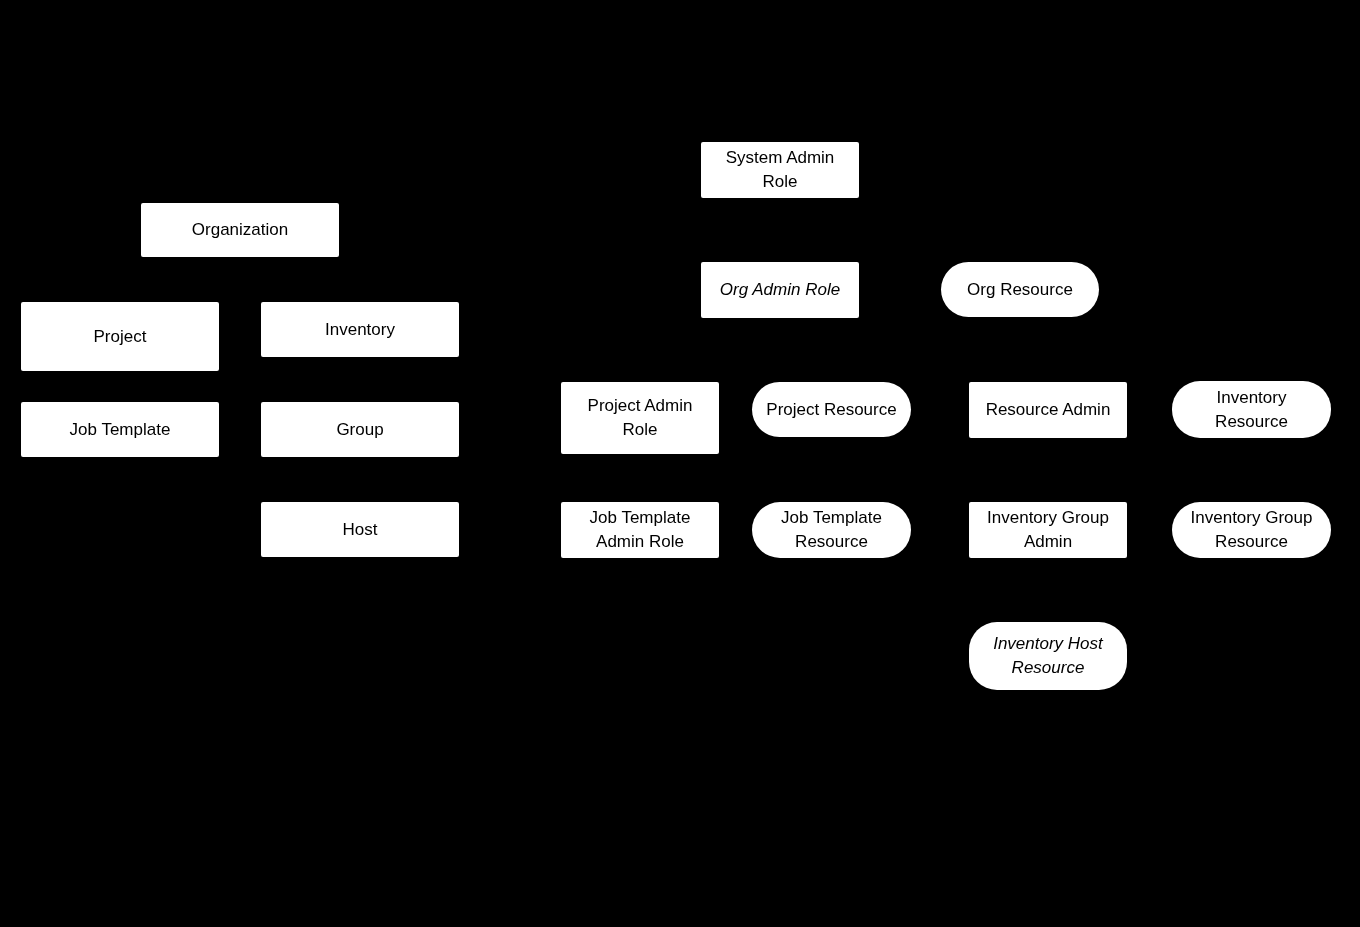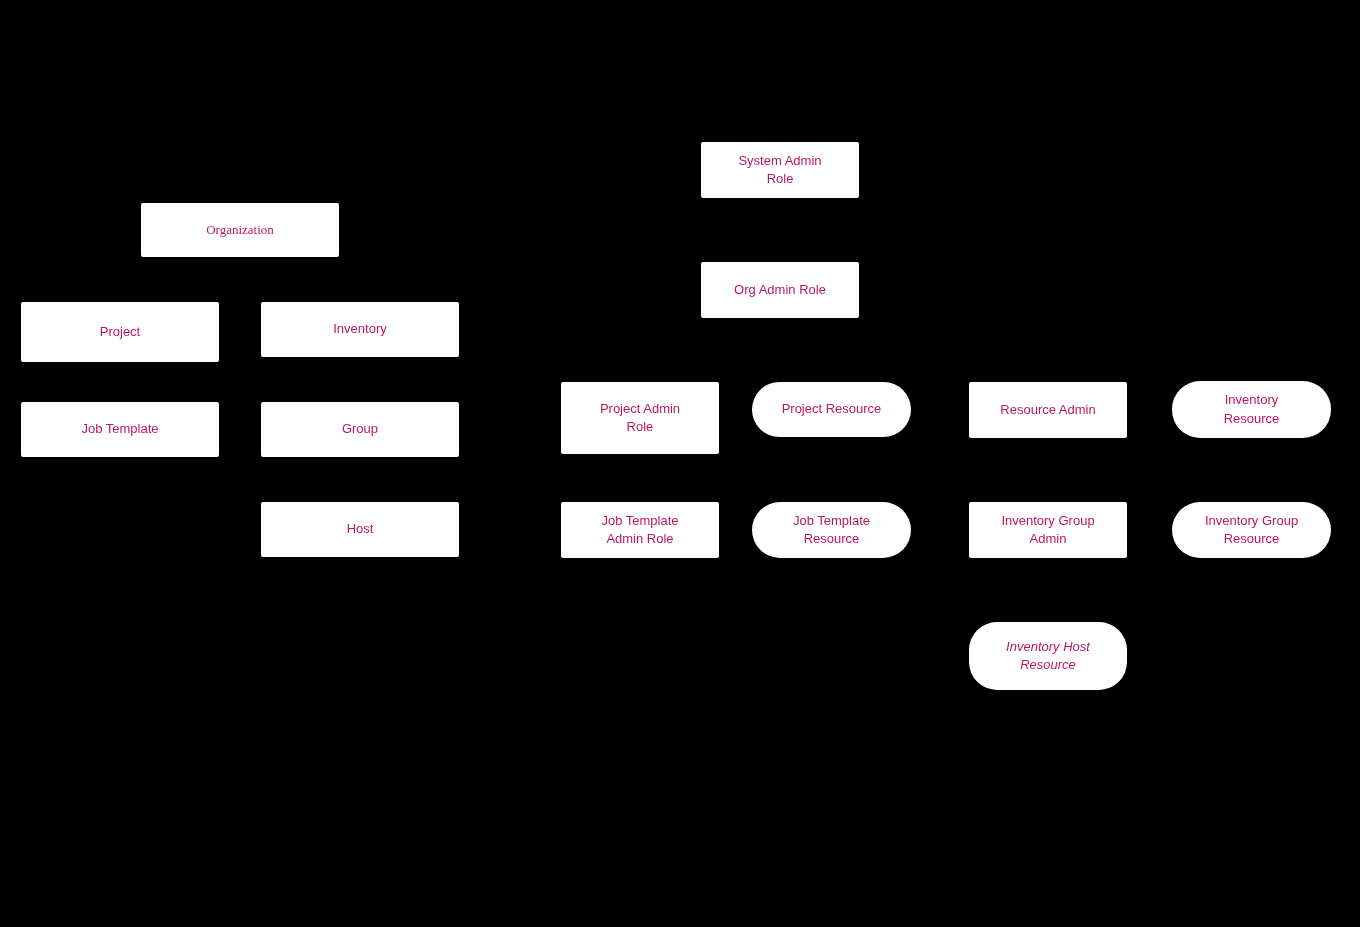--- a/index.html
+++ b/index.html
@@ -12,59 +12,60 @@
     width: 1360px;
     height: 927px;
     background: #000000;
     overflow: hidden;
     font-family: "Liberation Sans", sans-serif;
   }
   .node {
     position: absolute;
     box-sizing: border-box;
     background: #ffffff;
-    color: #be185d;
+    color: #000000;
     display: flex;
     align-items: center;
     justify-content: center;
     text-align: center;
-    font-size: 13px;
+    font-size: 17px;
     line-height: 1.4;
     white-space: pre-line;
     padding: 13px 6px;
   }
   .rect {
     border-radius: 2px;
   }
   .pill {
     border-radius: 28px;
   }
 </style>
 </head>
 <body>
 
 <div class="canvas">
 
-  <div class="node rect" style="left:141px; top:203px; width:198px; height:54px;font-family:Liberation Serif, serif;">Organization</div>
+  <div class="node rect" style="left:141px; top:203px; width:198px; height:54px;">Organization</div>
 
-  <div class="node rect" style="left:21px; top:302px; width:198px; height:60px;">Project</div>
+  <div class="node rect" style="left:21px; top:302px; width:198px; height:69px;">Project</div>
 
   <div class="node rect" style="left:261px; top:302px; width:198px; height:55px;">Inventory</div>
 
   <div class="node rect" style="left:21px; top:402px; width:198px; height:55px;">Job Template</div>
 
   <div class="node rect" style="left:261px; top:502px; width:198px; height:55px;">Host</div>
 
   <div class="node rect" style="left:261px; top:402px; width:198px; height:55px;">Group</div>
 
   <div class="node rect" style="left:701px; top:142px; width:158px; height:56px;">System Admin
 Role</div>
 
-  <div class="node rect" style="left:701px; top:262px; width:158px; height:56px;">Org Admin Role</div>
+  <div class="node rect" style="left:701px; top:262px; width:158px; height:56px;font-style:italic;">Org Admin Role</div>
 
+  <div class="node pill" style="left:941px; top:262px; width:158px; height:55px;">Org Resource</div>
 
   <div class="node rect" style="left:561px; top:382px; width:158px; height:72px;">Project Admin
 Role</div>
 
   <div class="node pill" style="left:752px; top:382px; width:159px; height:55px;">Project Resource</div>
 
   <div class="node rect" style="left:969px; top:382px; width:158px; height:56px;">Resource Admin</div>
 
   <div class="node pill" style="left:1172px; top:381px; width:159px; height:57px;">Inventory
 Resource</div>

